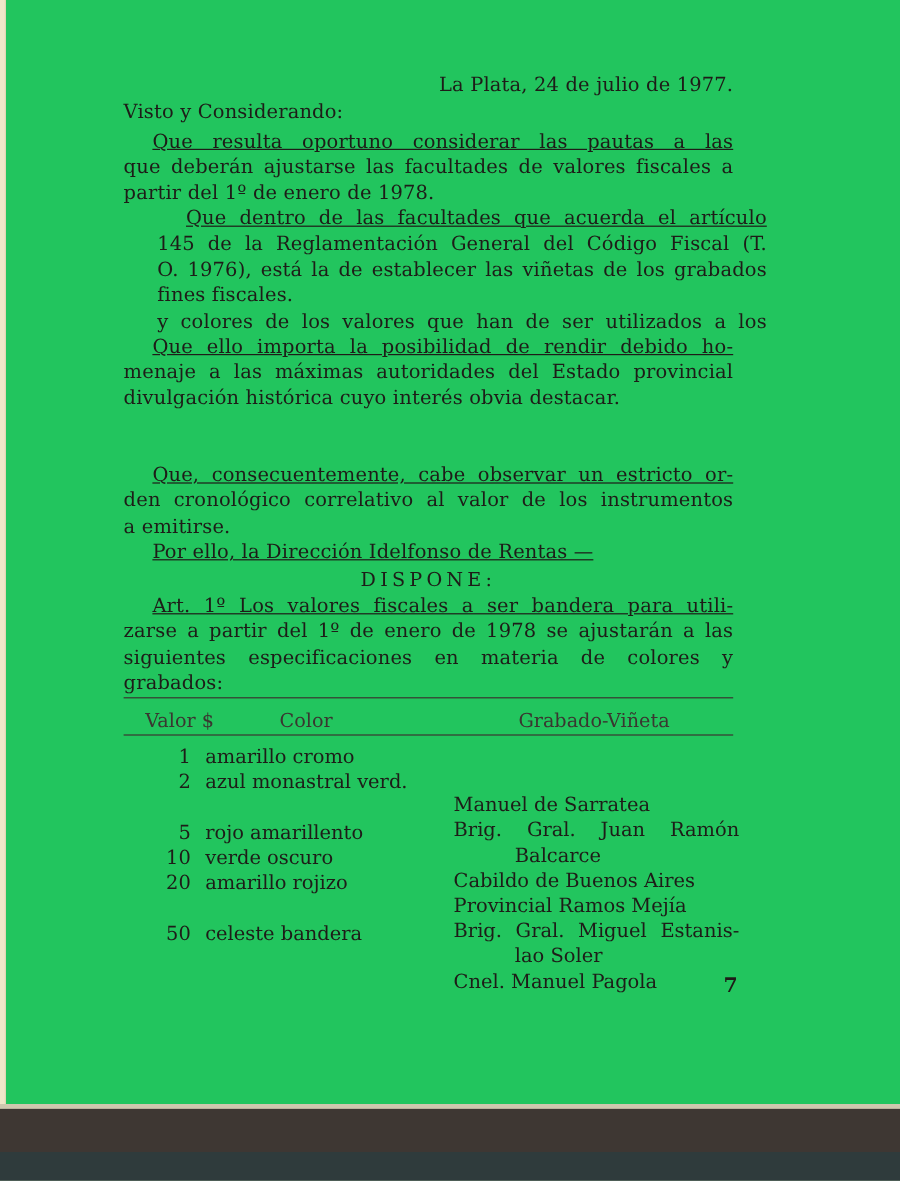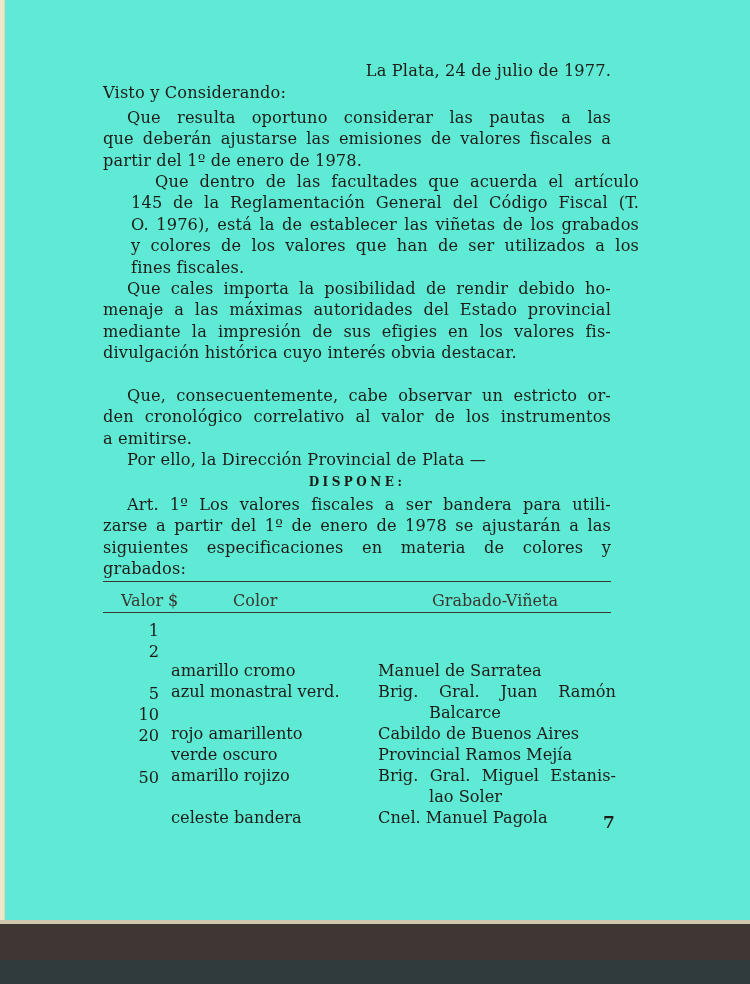--- a/index.html
+++ b/index.html
@@ -14,21 +14,21 @@
       background: #fdfae0;
       font-family: "DejaVu Serif", serif;
       color: #1e1c18;
     }
     .page {
       position: absolute;
       left: 0;
       top: 0;
       width: 750px;
       height: 922px;
-      background: #5eead4;
+      background: #22c55e;
     }
     .left-edge {
       position: absolute;
       left: 0;
       top: 0;
       width: 4px;
       height: 922px;
       background: #efe7c9;
       border-right: 1px solid #e2d7b3;
     }
@@ -63,27 +63,27 @@
       font-size: 16.2px;
       line-height: 21.4px;
       letter-spacing: 0.15px;
       white-space: nowrap;
     }
     .line { display: block; height: 21.4px; }
     .justify {
       text-align: justify;
       text-align-last: justify;
     }
-    .indent { padding-left: 24px; }
+    .indent { padding-left: 24px; text-decoration: underline; }
     .right { text-align: right; }
     .center { text-align: center; }
     .dispone {
-      font-size: 12px;
+      font-size: 16px;
       letter-spacing: 3.5px;
-      font-weight: bold;
+      font-weight: normal;
     }
     .rule {
       position: absolute;
       left: 103px;
       width: 508px;
       height: 1.3px;
       background: #3a3630;
     }
     .thead {
       position: absolute;
@@ -104,21 +104,20 @@
     }
     .row .v {
       position: absolute;
       left: 0;
       width: 56px;
       text-align: right;
     }
     .row .c {
       position: absolute;
       left: 68px;
-      margin-top: 40px;
     }
     .row .g {
       position: absolute;
       left: 275px;
       width: 238px;
       margin-top: 40px;
     }
     .row .g .l1 { display: block; }
     .row .g .l1.just { text-align: justify; text-align-last: justify; }
     .row .g .l2 { display: block; padding-left: 51px; }
@@ -139,47 +138,46 @@
   <div class="text right" style="top:60px;">
     <span class="line">La Plata, 24 de julio de 1977.</span>
   </div>
 
   <div class="text" style="top:82px;">
     <span class="line">Visto y Considerando:</span>
   </div>
 
   <div class="text" style="top:107px;">
     <span class="line justify indent">Que resulta oportuno considerar las pautas a las</span>
-    <span class="line justify">que deberán ajustarse las emisiones de valores fiscales a</span>
+    <span class="line justify">que deberán ajustarse las facultades de valores fiscales a</span>
     <span class="line">partir del 1º de enero de 1978.</span>
   </div>
 
   <div class="text" style="top:171px;margin-left:28px;">
     <span class="line justify indent">Que dentro de las facultades que acuerda el artículo</span>
     <span class="line justify">145 de la Reglamentación General del Código Fiscal (T.</span>
     <span class="line justify">O. 1976), está la de establecer las viñetas de los grabados</span>
+    <span class="line">fines fiscales.</span>
     <span class="line justify">y colores de los valores que han de ser utilizados a los</span>
-    <span class="line">fines fiscales.</span>
   </div>
 
   <div class="text" style="top:278px;">
-    <span class="line justify indent">Que cales importa la posibilidad de rendir debido ho-</span>
+    <span class="line justify indent">Que ello importa la posibilidad de rendir debido ho-</span>
     <span class="line justify">menaje a las máximas autoridades del Estado provincial</span>
-    <span class="line justify">mediante la impresión de sus efigies en los valores fis-</span>
     <span class="line">divulgación histórica cuyo interés obvia destacar.</span>
   </div>
 
   <div class="text" style="top:385px;">
     <span class="line justify indent">Que, consecuentemente, cabe observar un estricto or-</span>
     <span class="line justify">den cronológico correlativo al valor de los instrumentos</span>
     <span class="line">a emitirse.</span>
   </div>
 
   <div class="text" style="top:449px;">
-    <span class="line indent">Por ello, la Dirección Provincial de Plata —</span>
+    <span class="line indent">Por ello, la Dirección Idelfonso de Rentas —</span>
   </div>
 
   <div class="text center" style="top:472px;">
     <span class="line dispone">DISPONE:</span>
   </div>
 
   <div class="text" style="top:494px;">
     <span class="line justify indent">Art. 1º Los valores fiscales a ser bandera para utili-</span>
     <span class="line justify">zarse a partir del 1º de enero de 1978 se ajustarán a las</span>
     <span class="line justify">siguientes especificaciones en materia de colores y</span>

